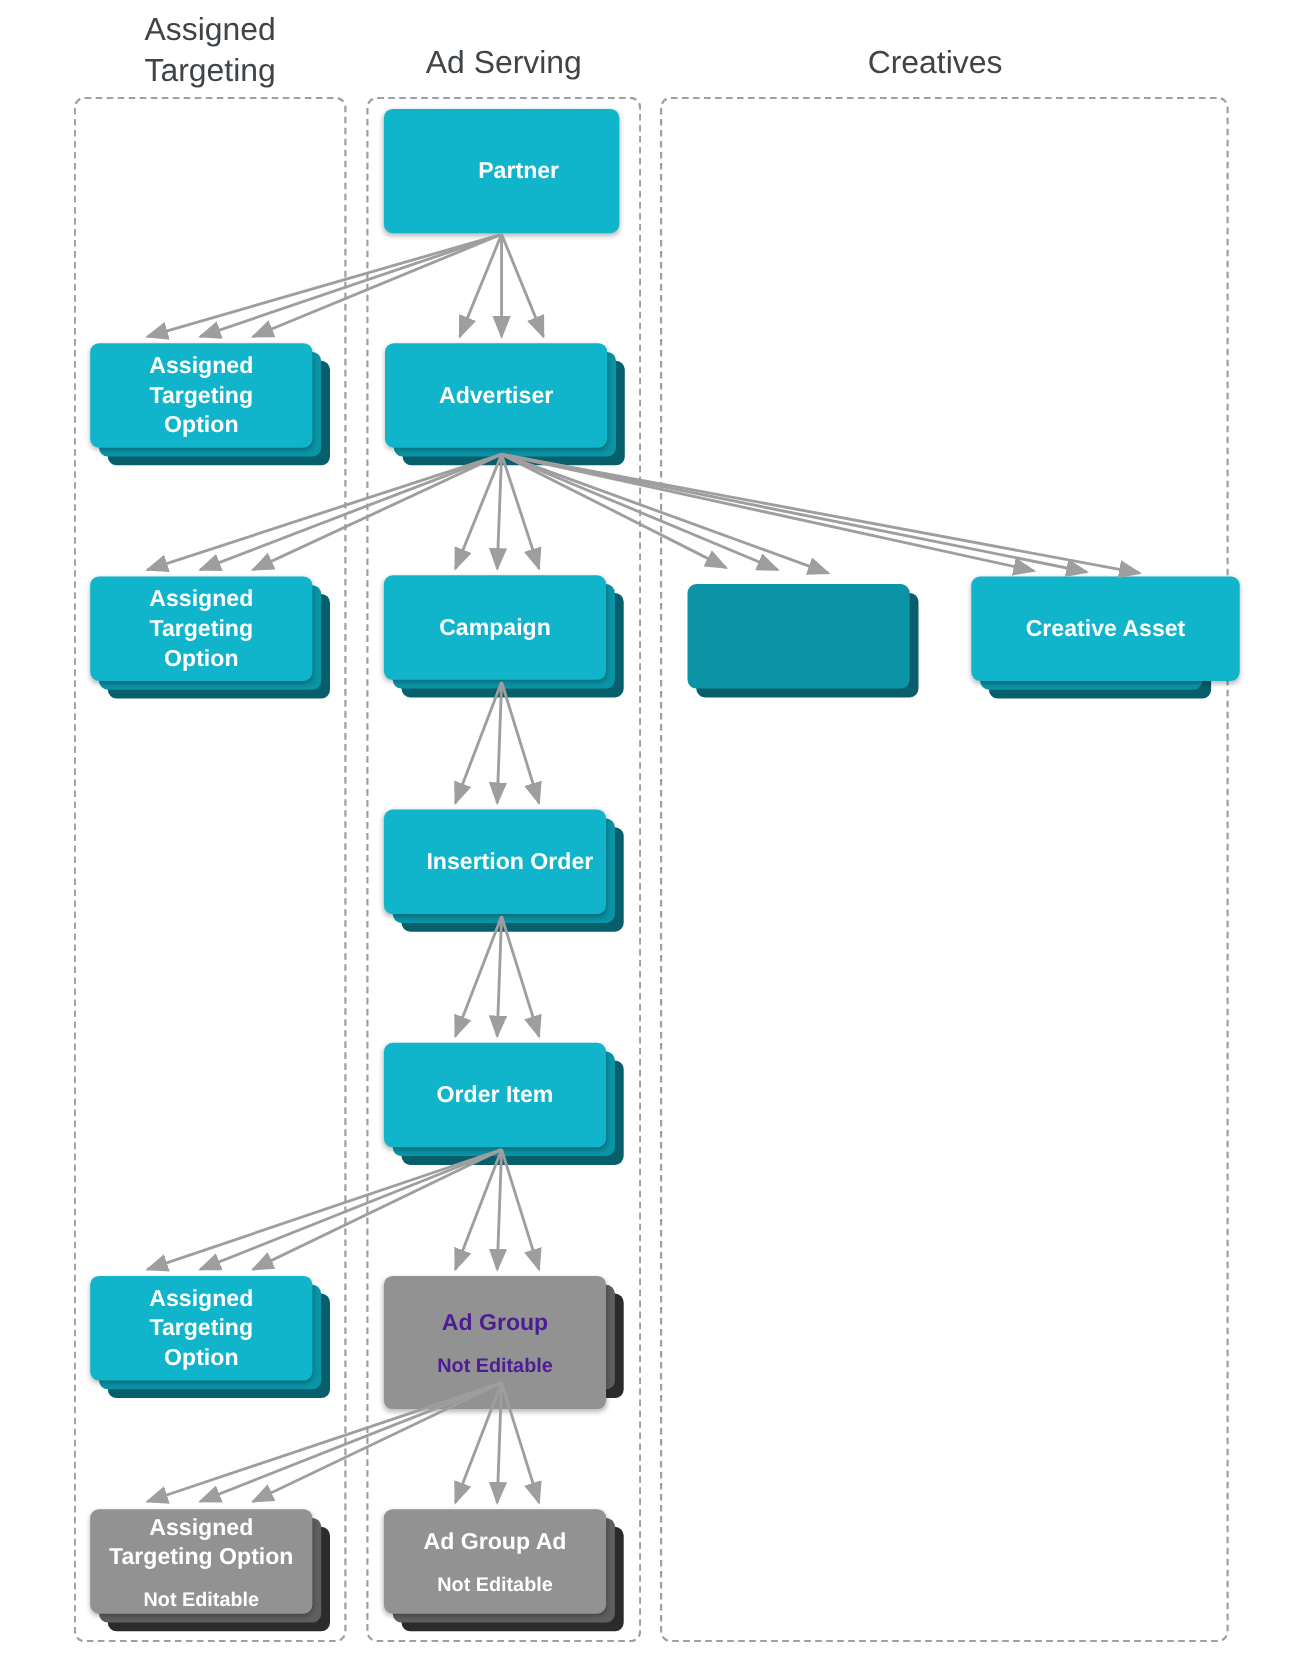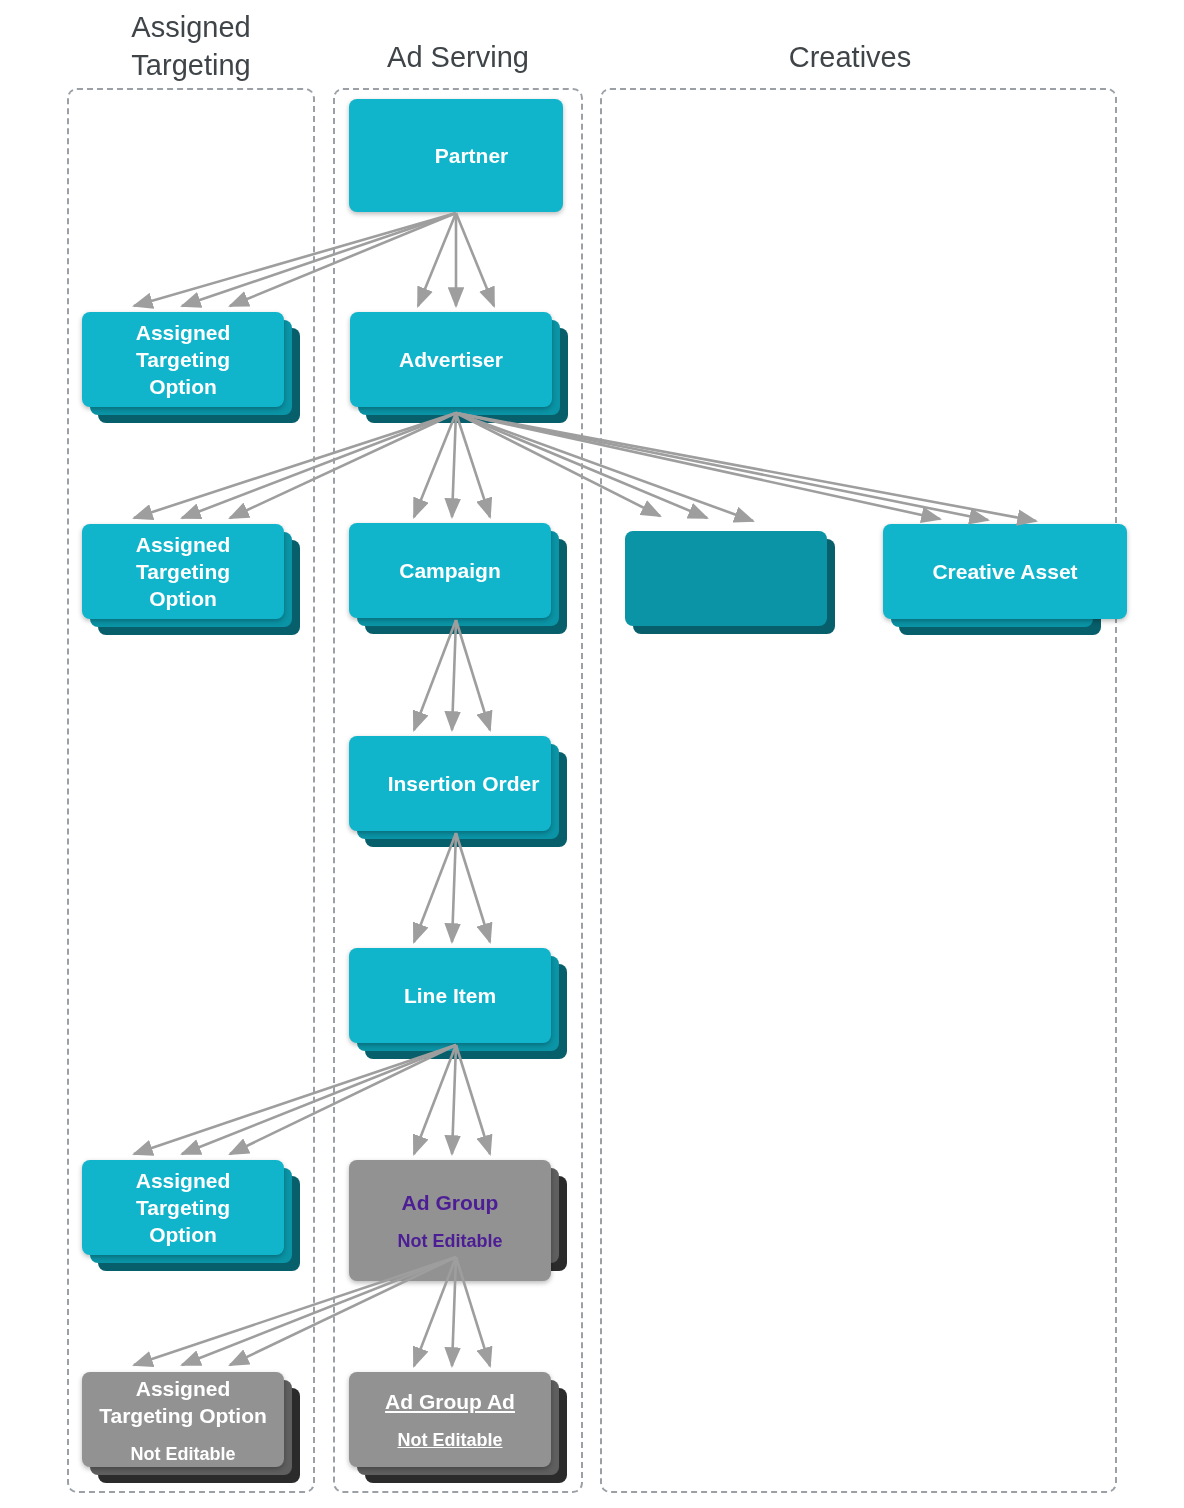--- a/index.html
+++ b/index.html
@@ -134,21 +134,21 @@
       <div class="stack-layer" style="left: 357px; top: 744px; width: 202px; height: 95px; background: rgb(10, 148, 166);"></div>
       <div class="node-front" style="left: 349px; top: 736px; width: 202px; height: 95px; background: rgb(16, 181, 204); color: rgb(255, 255, 255); padding-left: 27px;">
         <div class="node-label">
           <span>Insertion Order</span>
         </div>
       </div>
       <div class="stack-layer" style="left: 365px; top: 964px; width: 202px; height: 95px; background: rgb(7, 95, 107);"></div>
       <div class="stack-layer" style="left: 357px; top: 956px; width: 202px; height: 95px; background: rgb(10, 148, 166);"></div>
       <div class="node-front" style="left: 349px; top: 948px; width: 202px; height: 95px; background: rgb(16, 181, 204); color: rgb(255, 255, 255);">
         <div class="node-label">
-          <span>Line Item</span>
+          <span>Order Item</span>
         </div>
       </div>
       <div class="stack-layer" style="left: 98px; top: 1176px; width: 202px; height: 95px; background: rgb(7, 95, 107);"></div>
       <div class="stack-layer" style="left: 90px; top: 1168px; width: 202px; height: 95px; background: rgb(10, 148, 166);"></div>
       <div class="node-front" style="left: 82px; top: 1160px; width: 202px; height: 95px; background: rgb(16, 181, 204); color: rgb(255, 255, 255);">
         <div class="node-label">
           <span>Assigned</span>
           <span>Targeting</span>
           <span>Option</span>
         </div>
@@ -165,21 +165,21 @@
       <div class="stack-layer" style="left: 90px; top: 1380px; width: 202px; height: 95px; background: rgb(95, 95, 95);"></div>
       <div class="node-front" style="left: 82px; top: 1372px; width: 202px; height: 95px; background: rgb(146, 146, 146); color: rgb(255, 255, 255);">
         <div class="node-label">
           <span>Assigned</span>
           <span>Targeting Option</span>
         </div>
         <div class="node-sublabel">Not Editable</div>
       </div>
       <div class="stack-layer" style="left: 365px; top: 1388px; width: 202px; height: 95px; background: rgb(43, 43, 43);"></div>
       <div class="stack-layer" style="left: 357px; top: 1380px; width: 202px; height: 95px; background: rgb(95, 95, 95);"></div>
-      <div class="node-front" style="left: 349px; top: 1372px; width: 202px; height: 95px; background: rgb(146, 146, 146); color: rgb(255, 255, 255); text-decoration: underline;">
+      <div class="node-front" style="left: 349px; top: 1372px; width: 202px; height: 95px; background: rgb(146, 146, 146); color: rgb(255, 255, 255);">
         <div class="node-label">
           <span>Ad Group Ad</span>
         </div>
         <div class="node-sublabel">Not Editable</div>
       </div>
     </div>
 
   <svg class="edges-layer" width="1184" height="1508" viewBox="0 0 1184 1508">
     <defs>
       <marker id="arrowhead" viewBox="0 0 10 8" refX="9" refY="4" markerWidth="8" markerHeight="6.4" orient="auto">

